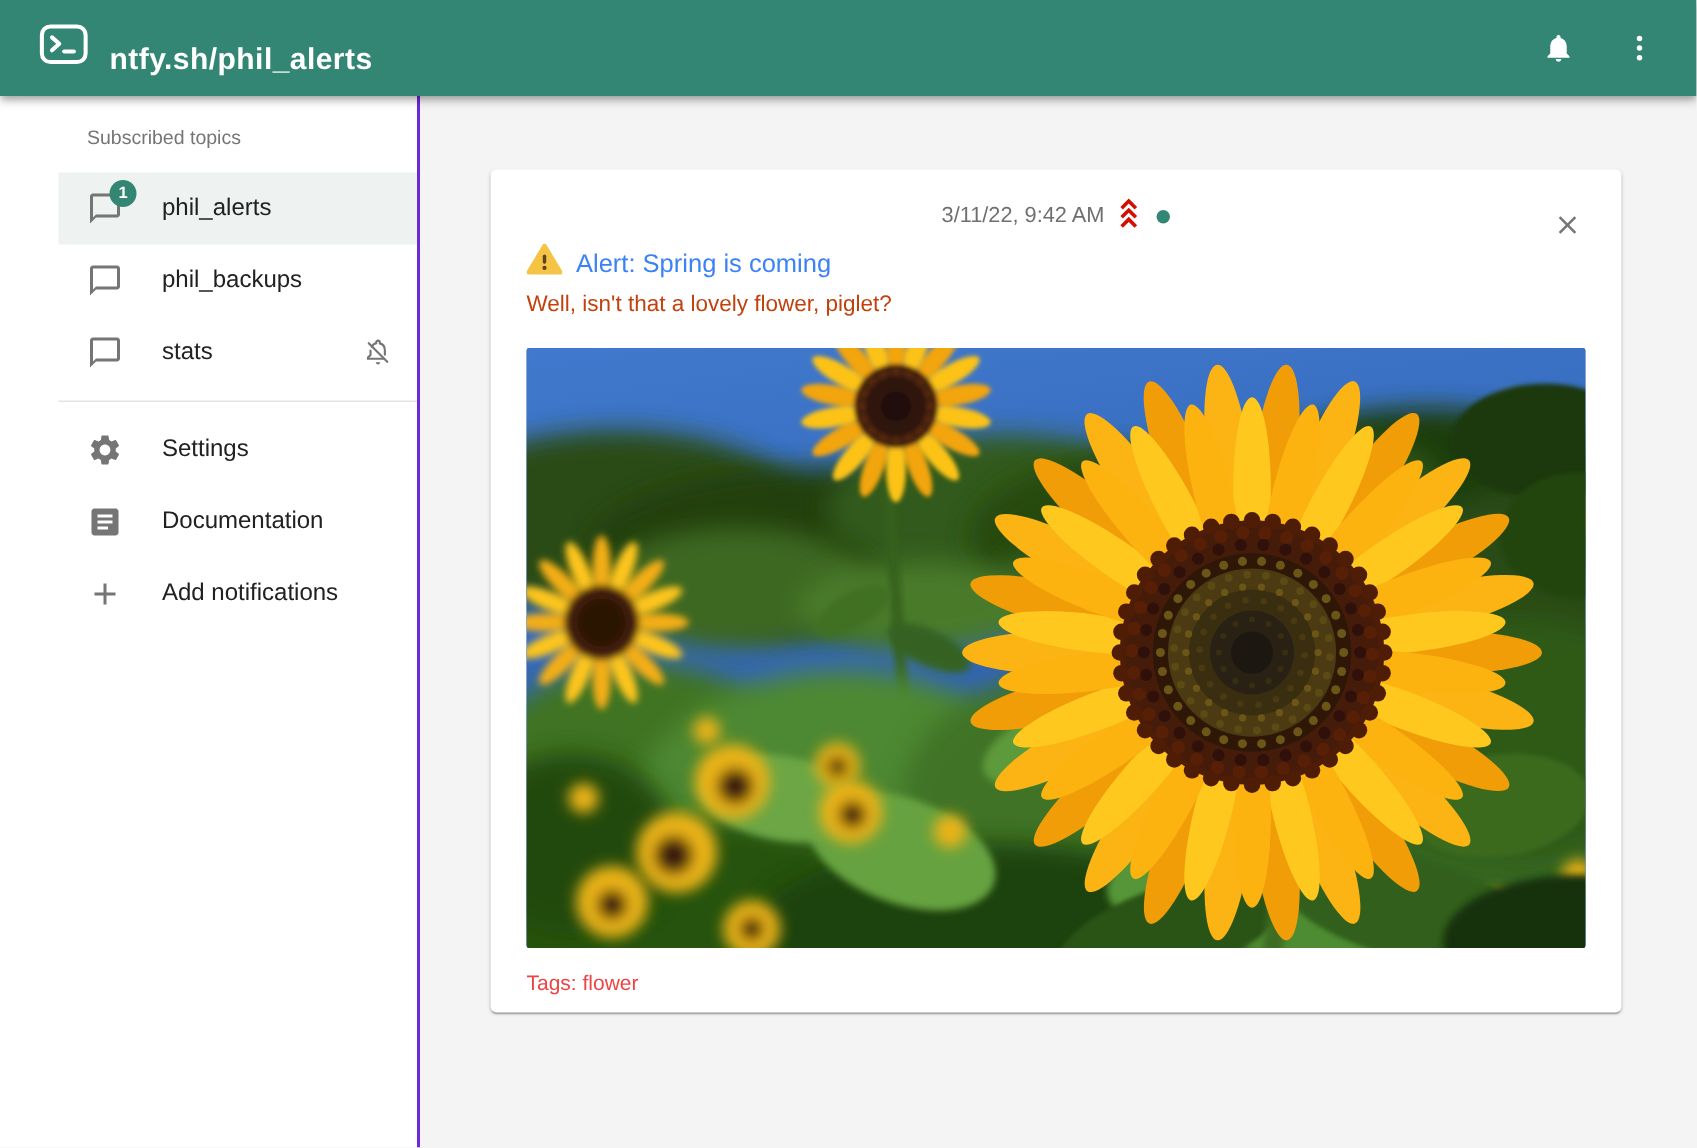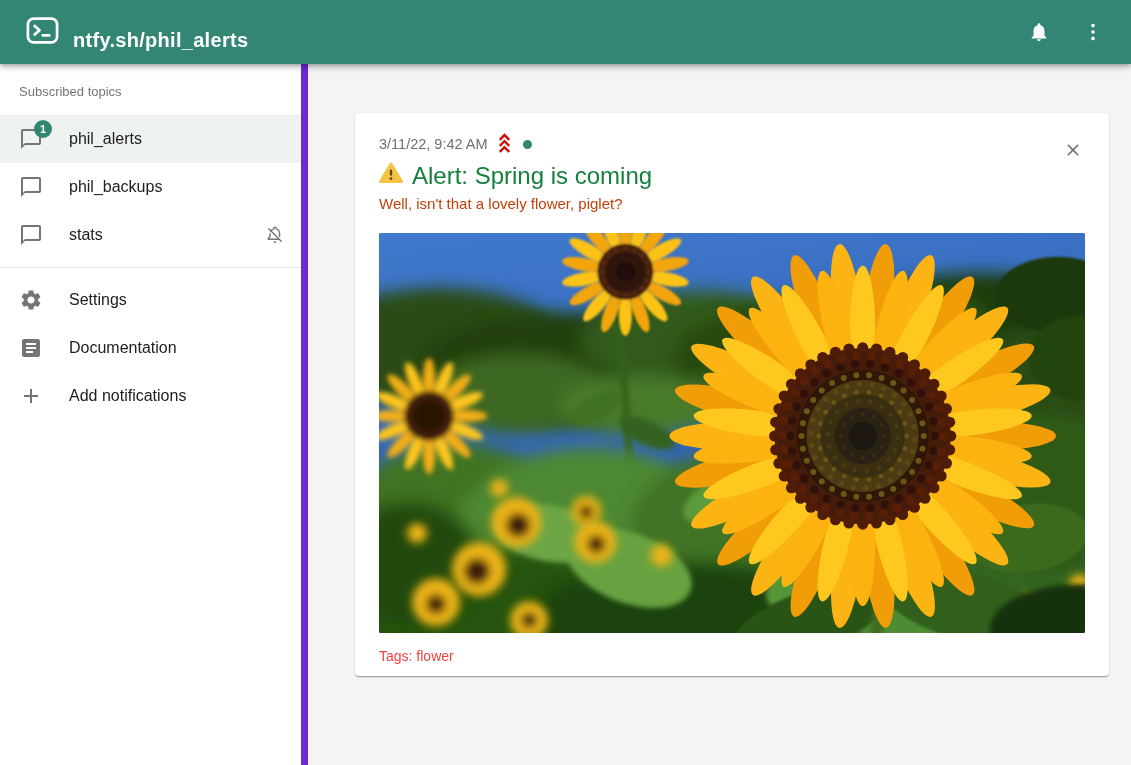--- a/index.html
+++ b/index.html
@@ -21,22 +21,22 @@
   .appbar .spacer { flex:1; }
   .iconbtn {
     width:44px; height:44px; border:none; background:transparent; color:#fff;
     display:flex; align-items:center; justify-content:center; cursor:pointer; border-radius:50%;
     padding:0;
   }
   .iconbtn svg { display:block; }
   
   .shell { display:flex; height:701px; }
   .sidebar {
-    width:308px; background:#fff; border-right:7px solid #6d28d9;
-    padding-top:10px; flex:none;
+    width:280px; background:#fff; border-right:2px solid #6d28d9;
+    padding-top:10px; flex:none;padding-left:39px;
   }
   .subheader { color:#757575; font-size:13px; padding:10px 16px 16px 19px; }
   .navitem {
     display:flex; align-items:center; height:48px; padding:0 16px 0 19px;
     gap:26px; font-size:16px; color:#212121; cursor:pointer; position:relative;
   }
   .navitem.selected { background:#eef2f1; }
   .navitem .ic { position:relative; width:24px; height:24px; flex:none; }
   .navitem .ic svg { display:block; }
   .badge {
@@ -50,23 +50,23 @@
   .main { flex:1; padding:49px 0 0 47px; }
   .card {
     width:754px; background:#fff; border-radius:4px; position:relative;
     box-shadow:0 2px 1px -1px rgba(0,0,0,.2), 0 1px 1px 0 rgba(0,0,0,.14), 0 1px 3px 0 rgba(0,0,0,.12);
     padding:21px 24px 12px;
   }
   .card .close {
     position:absolute; top:25px; right:24px; width:24px; height:24px;
     background:none; border:none; padding:2px; cursor:pointer; color:#757575;
   }
-  .meta { display:flex; align-items:center; gap:6px; color:#6f6f6f; font-size:14.5px; height:20px; }
+  .meta { display:flex; align-items:center; gap:6px; color:#6f6f6f; font-size:14.5px; height:20px;justify-content:center; }
   .meta .dot { width:9px; height:9px; border-radius:50%; background:var(--unread_dot,#338574); margin-left:2px; }
-  .ntitle { display:flex; align-items:center; gap:9px; font-size:24px; font-weight:normal; color:#15803d; margin:8px 0 5px; }
+  .ntitle { display:flex; align-items:center; gap:9px; font-size:17px; font-weight:normal; color:#3b82f6; margin:8px 0 5px; }
   .nbody { font-size:15px; color:#c2410c; margin:0 0 21px; }
   .attachment { width:706px; height:400px; overflow:hidden; border-radius:2px; background:#2d5ca9; cursor:pointer; }
   .attachment svg { display:block; width:706px; height:400px; }
   .tags { font-size:14px; color:#ef4444; margin:15px 0 0; }
   .actions { display:flex; gap:10px; margin:12px 0 0 -8px; }
   .actions button {
     background:none; border:none; cursor:pointer; border-radius:4px;
     color:var(--accent,#338574); font-family:inherit; font-weight:bold;
     font-size:13.5px; letter-spacing:.5px; padding:9px 8px;
   }

